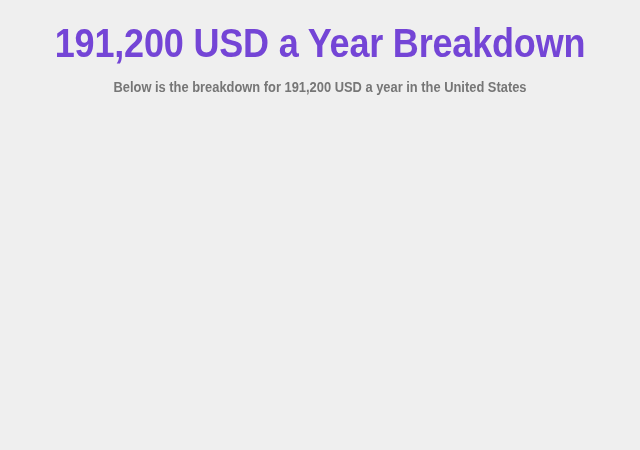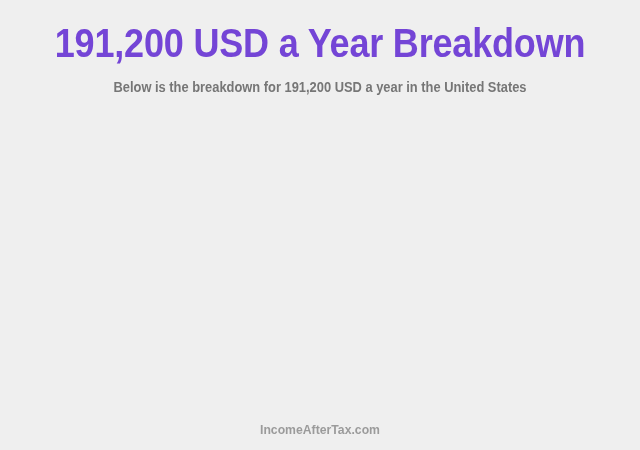--- a/index.html
+++ b/index.html
@@ -91,17 +91,14 @@
 
   <div class="header-block">
     <h1 class="page-title">191,200 USD a Year Breakdown</h1>
     <p class="page-subtitle">Below is the breakdown for 191,200 USD a year in the United States</p>
   </div>
 
   <div class="content-area">
     <div class="chart-placeholder"></div>
   </div>
 
-  <div class="footer-block">
-    <p class="site-credit">IncomeAfterTax.com</p>
-  </div>
 
 </div>
 
 </body></html>

